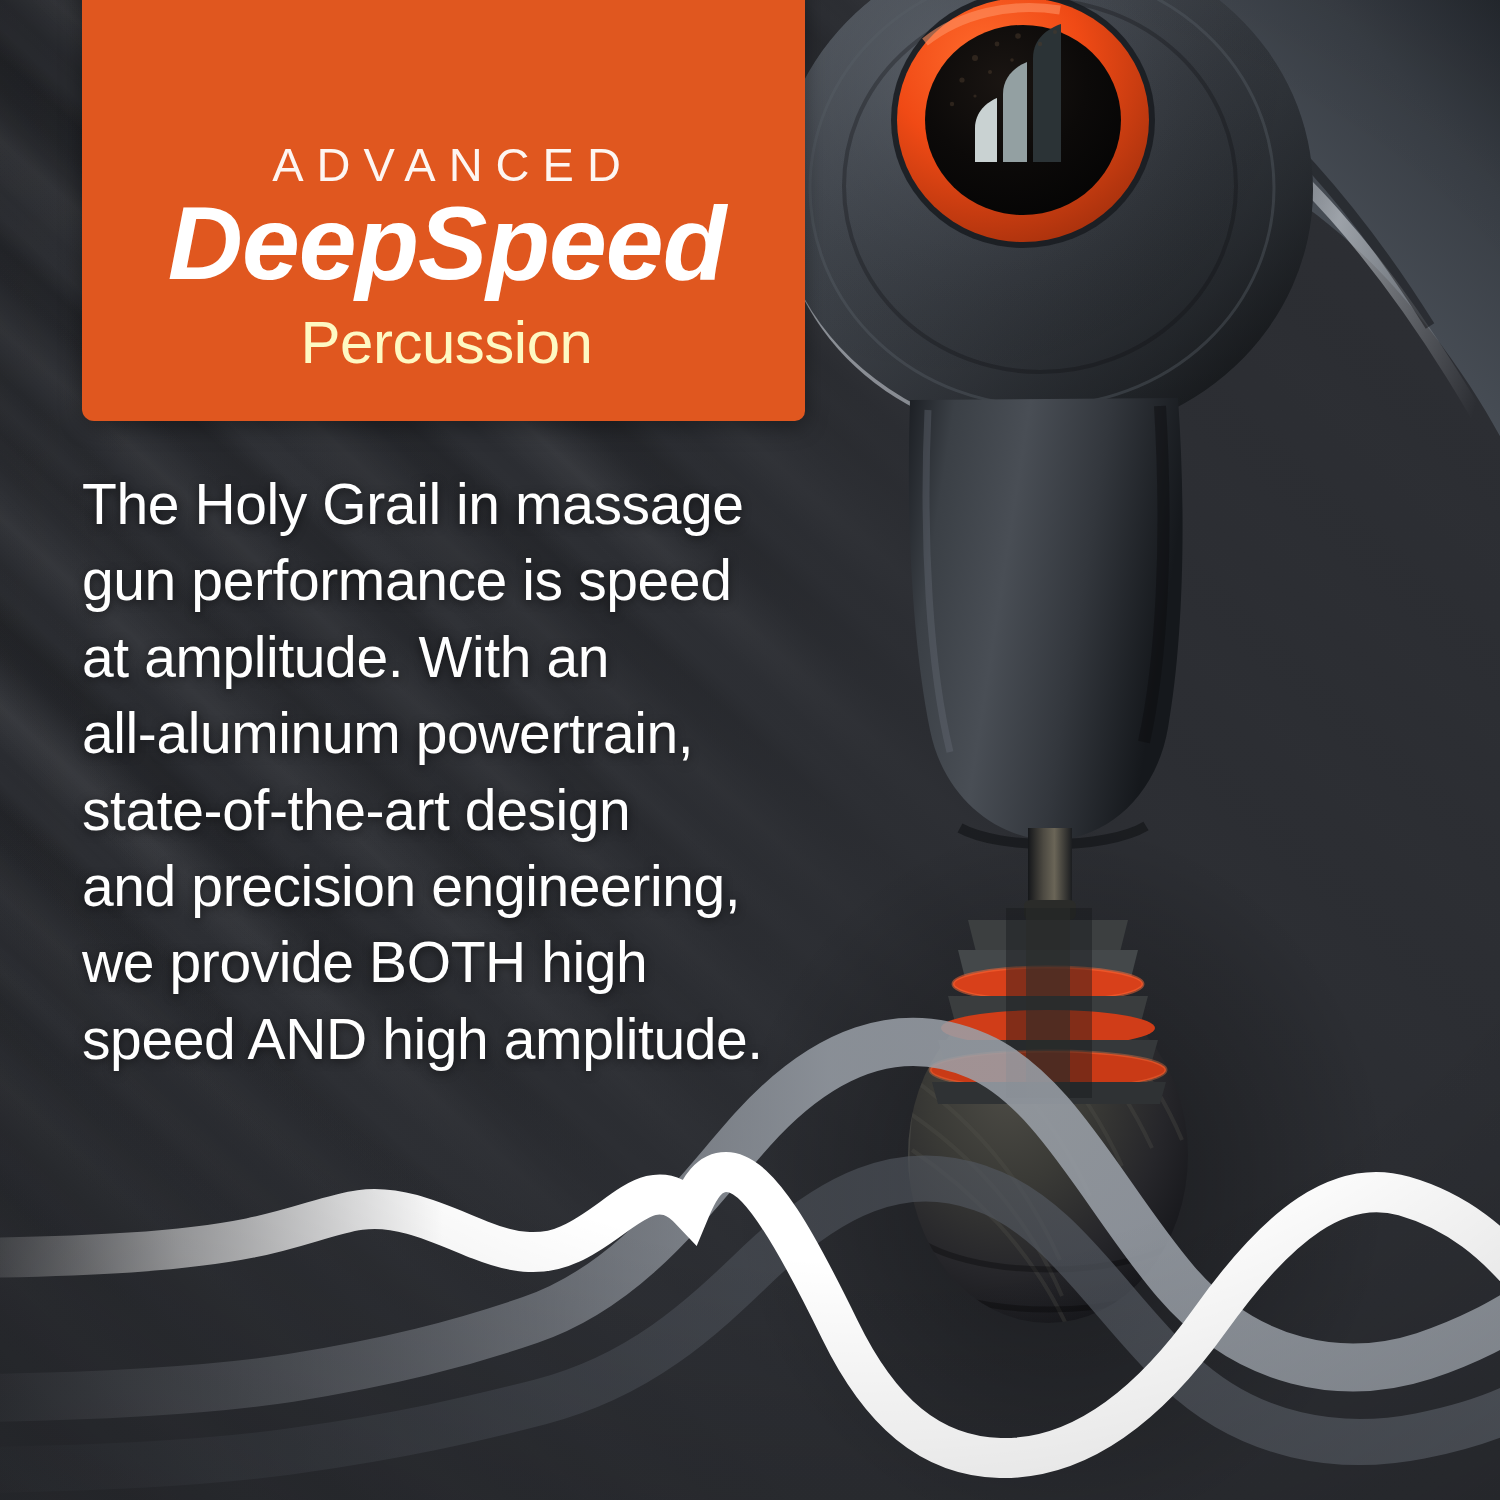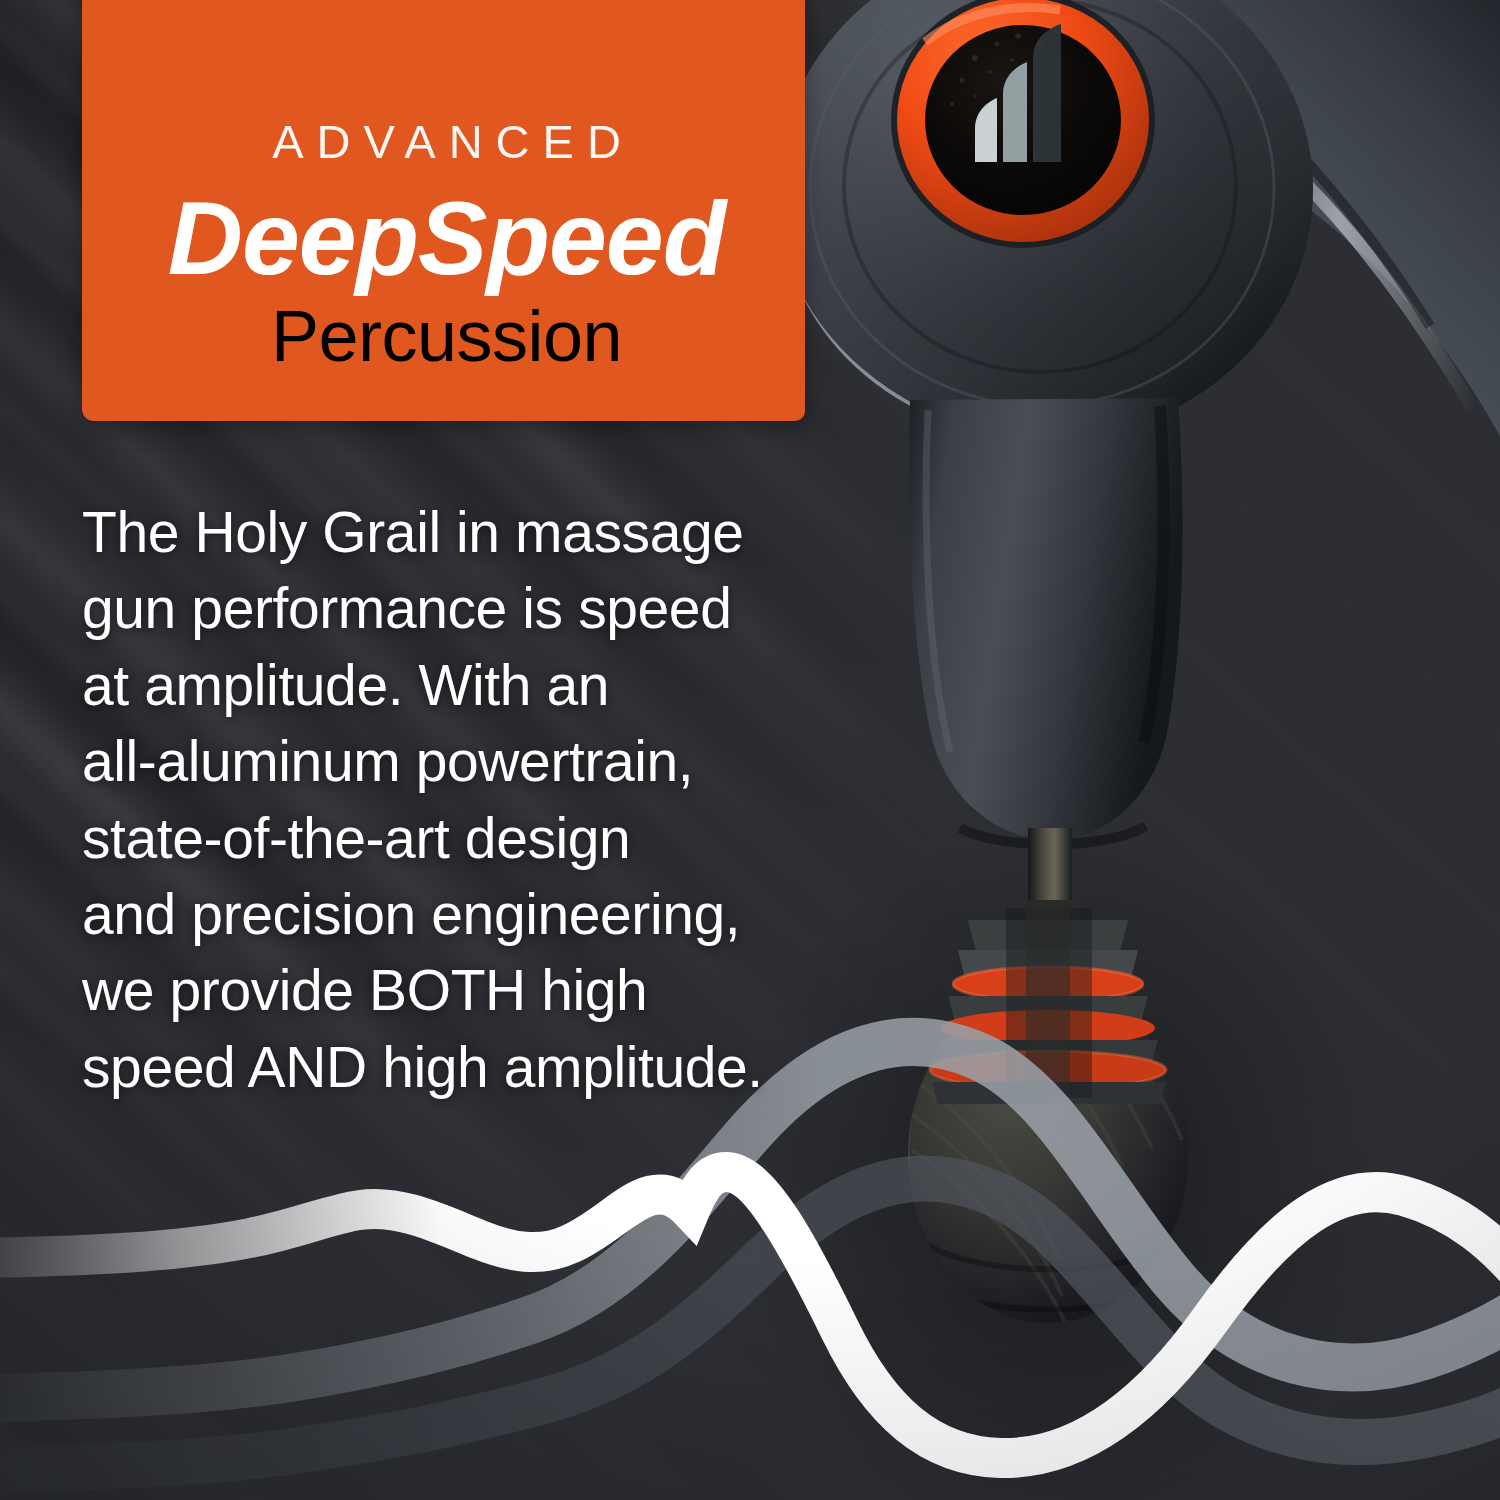--- a/index.html
+++ b/index.html
@@ -61,35 +61,34 @@
   .badge-inner{
     position:absolute;left:0;right:0;bottom:48px;
     display:flex;flex-direction:column;align-items:center;padding-left:6px;
   }
   .eyebrow{
     color:#fdf6f2;font-size:47px;font-weight:300;letter-spacing:13px;
     line-height:1;margin:0 0 0 13px;
   }
   .deepspeed{
     color:#ffffff;font-size:104px;font-weight:bold;font-style:italic;
-    line-height:1.06;margin-top:18px;letter-spacing:-1px;
+    line-height:1.06;letter-spacing:-1px;
   }
   .percussion{
-    color:#000000;font-size:72px;font-weight:300;
-    line-height:1.02;margin-top:6px;letter-spacing:-0.5px;
+    color:#fef9c3;font-size:60px;font-weight:300;
+    line-height:1.02;margin-top:14px;letter-spacing:-0.5px;
   }
 
   
   .body-copy{
     position:absolute;left:82px;top:466px;width:720px;
     color:#ffffff;font-size:57px;font-weight:400;line-height:1.34;
     letter-spacing:-0.4px;
     text-shadow:0 2px 10px rgba(0,0,0,.55);
     white-space:pre-line;
-    margin-top:28px;
   }
 </style>
 </head>
 <body>
 
 <div id="stage">
 
   <div class="bg-base"></div>
   <div class="bg-stripes"></div>
   <div class="bg-stripes2"></div>

